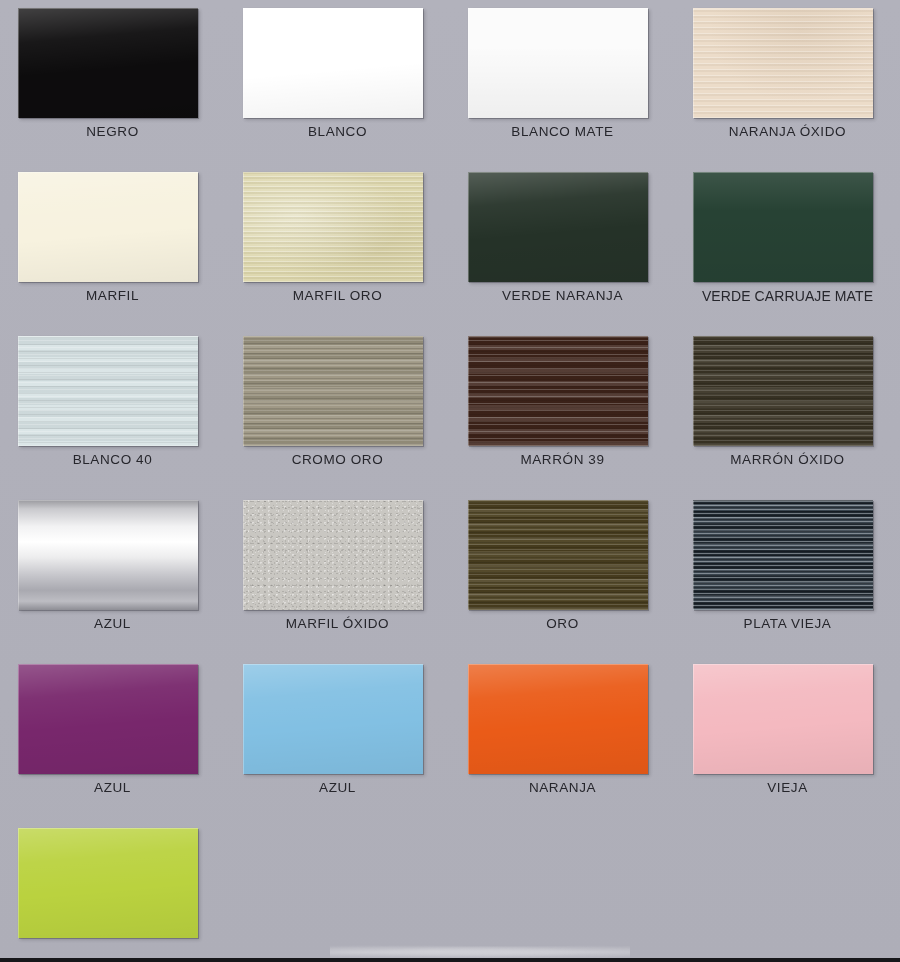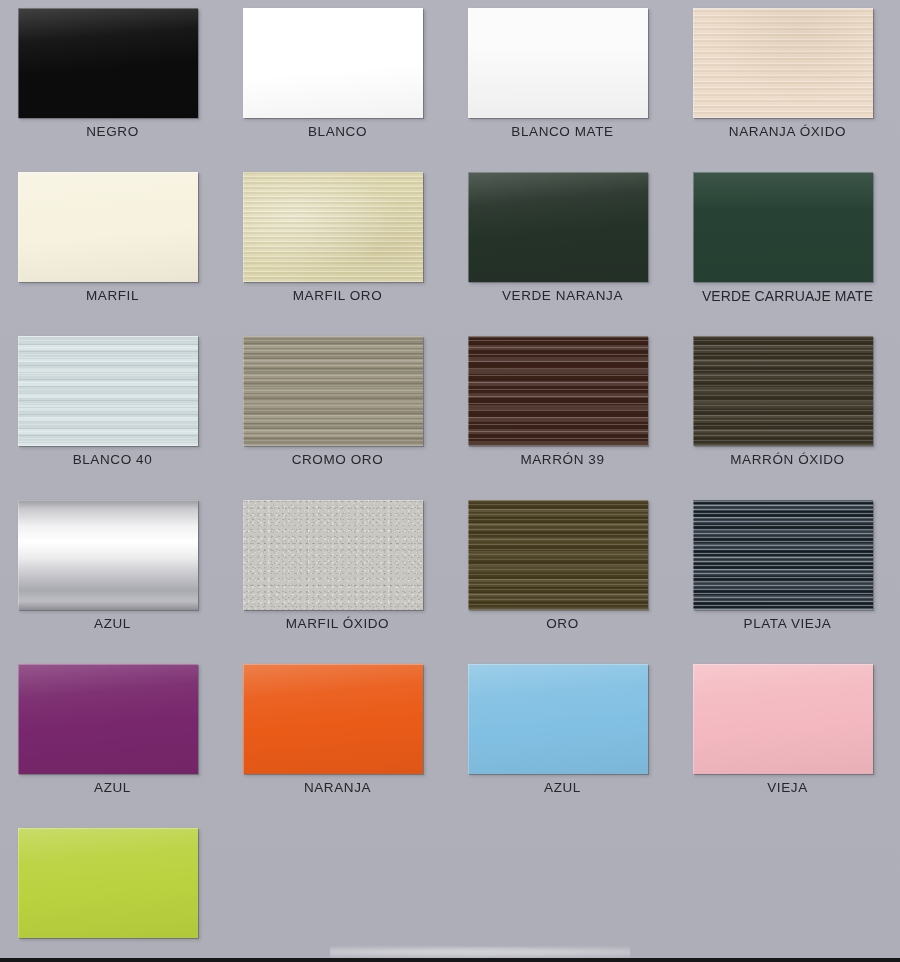--- a/index.html
+++ b/index.html
@@ -339,30 +339,30 @@
         </div>
         <div class="swatch-label">PLATA VIEJA</div>
       </div>
       <div class="swatch-cell">
         <div class="swatch-chip" title="LILA" style="background: rgb(120, 39, 108);">
           <div class="tex tex-gloss"></div>
         </div>
         <div class="swatch-label">AZUL</div>
       </div>
       <div class="swatch-cell">
+        <div class="swatch-chip" title="AZUL" style="background: rgb(130, 192, 227);">
+          <div class="tex tex-gloss"></div>
+        </div>
+        <div class="swatch-label">AZUL</div>
+      </div>
+      <div class="swatch-cell">
         <div class="swatch-chip" title="NARANJA" style="background: rgb(234, 91, 24);">
           <div class="tex tex-gloss"></div>
         </div>
         <div class="swatch-label">NARANJA</div>
-      </div>
-      <div class="swatch-cell">
-        <div class="swatch-chip" title="AZUL" style="background: rgb(130, 192, 227);">
-          <div class="tex tex-gloss"></div>
-        </div>
-        <div class="swatch-label">AZUL</div>
       </div>
       <div class="swatch-cell">
         <div class="swatch-chip" title="ROSA" style="background: rgb(244, 185, 192);">
           <div class="tex tex-gloss"></div>
         </div>
         <div class="swatch-label">VIEJA</div>
       </div>
       <div class="swatch-cell">
         <div class="swatch-chip" title="" style="background: rgb(186, 210, 63);">
           <div class="tex tex-gloss"></div>

